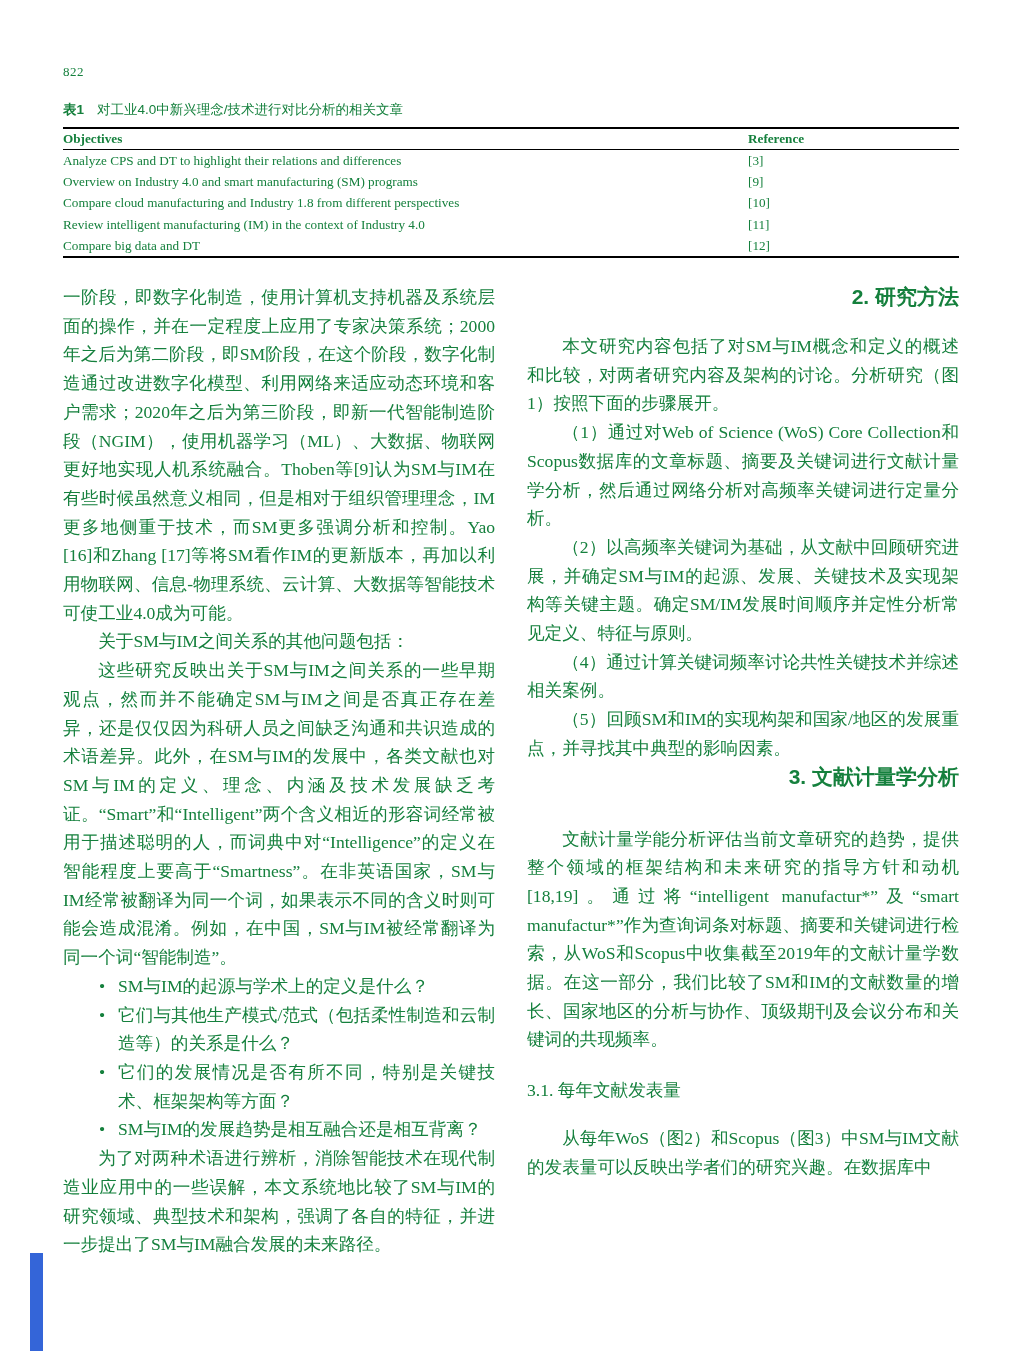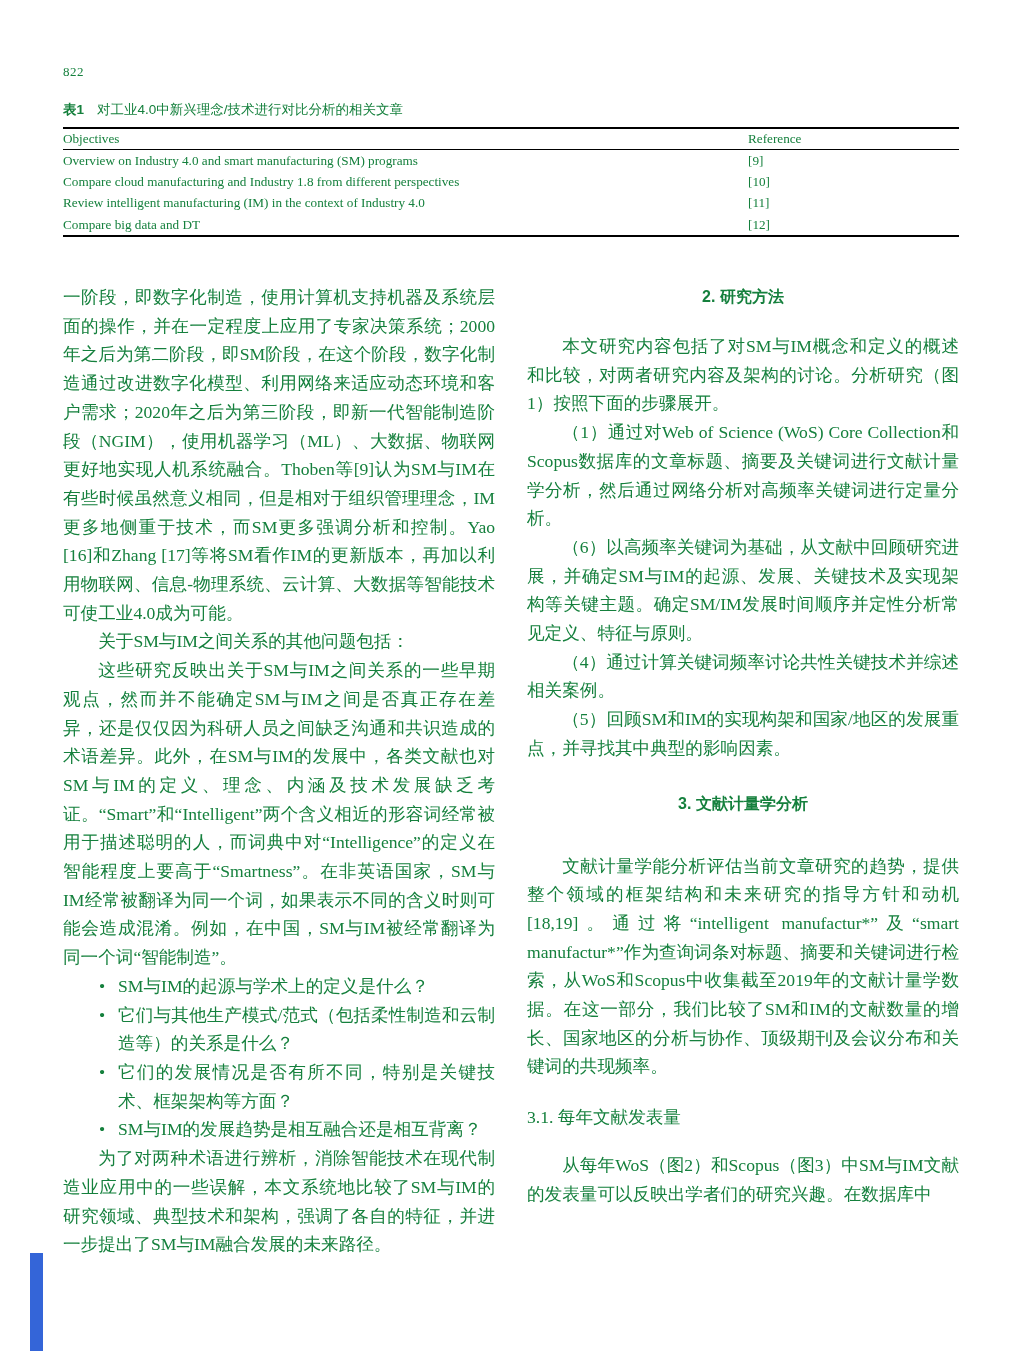--- a/index.html
+++ b/index.html
@@ -23,21 +23,21 @@
   }
   .cap-label { font-weight:bold; margin-right:13px; }
   .ref-table {
     position:absolute; left:63px; top:127px; width:896px;
     border-collapse:collapse;
     font-size:13.2px;
     border-top:2px solid #000;
     border-bottom:2px solid #000;
   }
   .ref-table th {
-    text-align:left; font-weight:normal;
+    text-align:left; font-weight:bold;
     border-bottom:1px solid #000;
     height:20px; line-height:20px;
     padding:0;
   }
   .ref-table td {
     height:21.2px; line-height:21.2px;
     padding:0; vertical-align:middle;
   }
   .col-obj { width:685px; }
   .columns {
@@ -58,25 +58,25 @@
   }
   ul.bullets li {
     position:relative;
     padding-left:21px;
     text-align:justify;
   }
   .bullet-dot { position:absolute; left:2px; top:0; }
   h2.sec {
     font-family:"Liberation Sans","DejaVu Sans",sans-serif;
     font-weight:600;
-    font-size:16px; line-height:28px;
+    font-size:21px; line-height:28px;
     margin:0 0 21px 0;
-    text-align:center;
+    text-align:right;
   }
-  h2.sec.mid { margin-top:27px; margin-bottom:34px; }
+  h2.sec.mid { margin-bottom:34px; }
   h3.subsec {
     font-weight:normal;
     font-size:17.6px; line-height:28.7px;
     margin:22px 0 19px 0;
     text-align:left;
   }
   .blue-marker {
     position:absolute;
     left:30px; top:1253px;
     width:13px; height:98px;
@@ -94,20 +94,24 @@
   </div>
 
   <table class="ref-table">
     <thead>
       <tr>
         <th class="col-obj">Objectives</th>
         <th>Reference</th>
       </tr>
     </thead>
     <tbody>
+      <tr>
+        <td>Analyze CPS and DT to highlight their relations and differences</td>
+        <td>[3]</td>
+      </tr>
       <tr>
         <td>Overview on Industry 4.0 and smart manufacturing (SM) programs</td>
         <td>[9]</td>
       </tr>
       <tr>
         <td>Compare cloud manufacturing and Industry 1.8 from different perspectives</td>
         <td>[10]</td>
       </tr>
       <tr>
         <td>Review intelligent manufacturing (IM) in the context of Industry 4.0</td>
@@ -144,21 +148,21 @@
           <span>SM与IM的发展趋势是相互融合还是相互背离？</span>
         </li>
       </ul>
       <p class="indent">为了对两种术语进行辨析，消除智能技术在现代制造业应用中的一些误解，本文系统地比较了SM与IM的研究领域、典型技术和架构，强调了各自的特征，并进一步提出了SM与IM融合发展的未来路径。</p>
     </div>
 
     <div class="col">
       <h2 class="sec">2. 研究方法</h2>
       <p class="indent">本文研究内容包括了对SM与IM概念和定义的概述和比较，对两者研究内容及架构的讨论。分析研究（图1）按照下面的步骤展开。</p>
       <p class="indent">（1）通过对Web of Science (WoS) Core Collection和Scopus数据库的文章标题、摘要及关键词进行文献计量学分析，然后通过网络分析对高频率关键词进行定量分析。</p>
-      <p class="indent">（6）以高频率关键词为基础，从文献中回顾研究进展，并确定SM与IM的起源、发展、关键技术及实现架构等关键主题。确定SM/IM发展时间顺序并定性分析常见定义、特征与原则。</p>
+      <p class="indent">（2）以高频率关键词为基础，从文献中回顾研究进展，并确定SM与IM的起源、发展、关键技术及实现架构等关键主题。确定SM/IM发展时间顺序并定性分析常见定义、特征与原则。</p>
       <p class="indent">（4）通过计算关键词频率讨论共性关键技术并综述相关案例。</p>
       <p class="indent">（5）回顾SM和IM的实现构架和国家/地区的发展重点，并寻找其中典型的影响因素。</p>
       <h2 class="sec mid">3. 文献计量学分析</h2>
       <p class="indent">文献计量学能分析评估当前文章研究的趋势，提供整个领域的框架结构和未来研究的指导方针和动机[18,19]。通过将“intelligent manufactur*”及“smart manufactur*”作为查询词条对标题、摘要和关键词进行检索，从WoS和Scopus中收集截至2019年的文献计量学数据。在这一部分，我们比较了SM和IM的文献数量的增长、国家地区的分析与协作、顶级期刊及会议分布和关键词的共现频率。</p>
       <h3 class="subsec">3.1. 每年文献发表量</h3>
       <p class="indent">从每年WoS（图2）和Scopus（图3）中SM与IM文献的发表量可以反映出学者们的研究兴趣。在数据库中</p>
     </div>
 
   </div>
 

